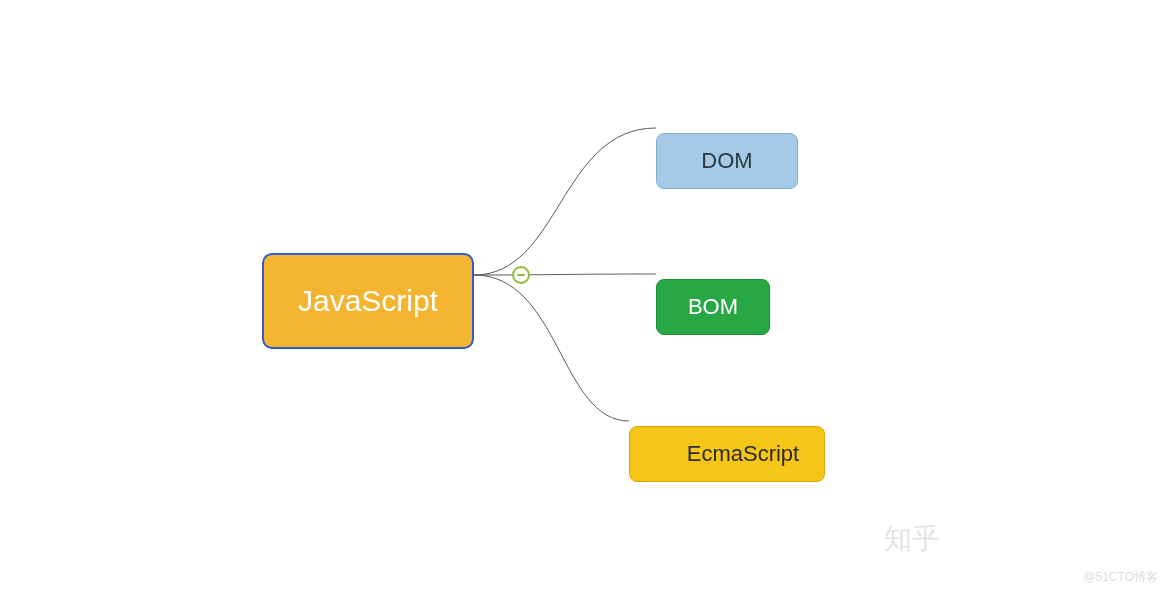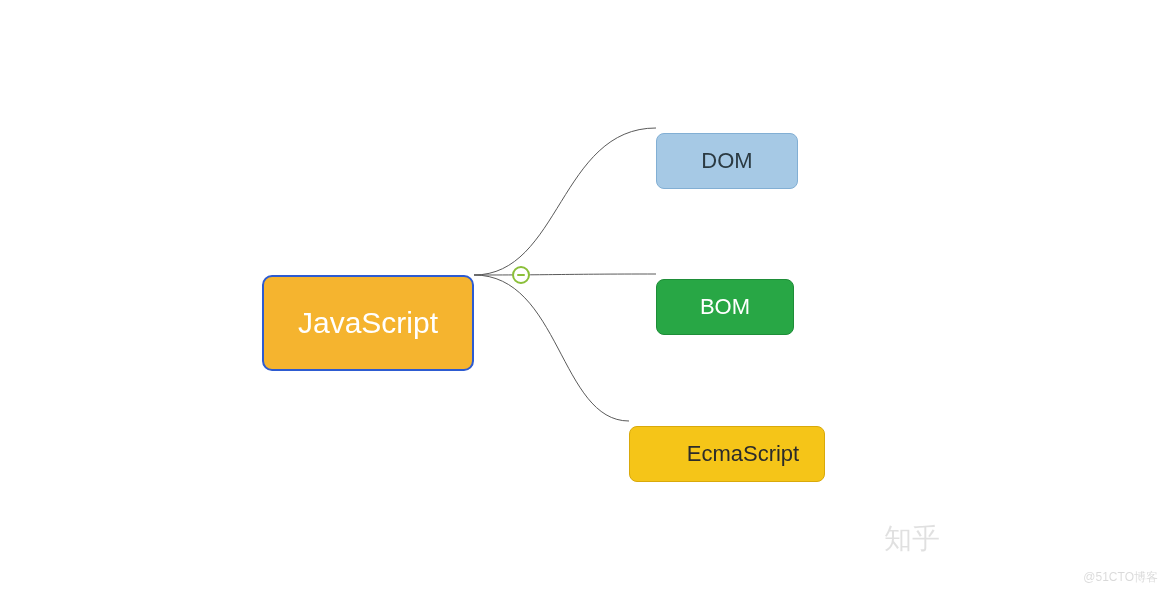--- a/index.html
+++ b/index.html
@@ -19,33 +19,33 @@
 <body>
 
 <div class="canvas">
 
   <svg class="connectors">
       <path d="M 474 275 C 560 275, 560 128, 656 128" fill="none" stroke="#5a5a5a" stroke-width="1"></path>
       <path d="M 474 275 C 560 275, 560 274, 656 274" fill="none" stroke="#5a5a5a" stroke-width="1"></path>
       <path d="M 474 275 C 560 275, 560 421, 629 421" fill="none" stroke="#5a5a5a" stroke-width="1"></path>
     </svg>
 
-  <div id="root-node" class="node root-node" style="left: 262px; top: 242px; width: 212px; height: 96px; background: rgb(245, 180, 47); color: rgb(255, 255, 255); border-color: rgb(45, 91, 209);">
+  <div id="root-node" class="node root-node" style="left: 262px; top: 220px; width: 212px; height: 96px; background: rgb(245, 180, 47); color: rgb(255, 255, 255); border-color: rgb(45, 91, 209);">
     <span>JavaScript</span>
   </div>
 
   <div id="collapse-handle" class="collapse-handle" style="left: 512px; top: 266px; border: 2px solid rgb(139, 191, 58);">
     <span class="bar" style="background: rgb(139, 191, 58);"></span>
   </div>
 
   <div id="children-layer">
       <div class="node child-node" style="left: 656px; top: 100px; width: 142px; height: 56px; background: rgb(166, 201, 229); color: rgb(43, 58, 66); border: 1px solid rgb(130, 175, 212);">
         <span>DOM</span>
       </div>
-      <div class="node child-node" style="left: 656px; top: 246px; width: 138px; height: 56px; background: rgb(40, 167, 69); color: rgb(255, 255, 255); border: 1px solid rgb(30, 141, 56);">
+      <div class="node child-node" style="left: 656px; top: 246px; width: 114px; height: 56px; background: rgb(40, 167, 69); color: rgb(255, 255, 255); border: 1px solid rgb(30, 141, 56);">
         <span>BOM</span>
       </div>
       <div class="node child-node" style="left: 629px; top: 393px; width: 196px; height: 56px; background: rgb(245, 197, 24); color: rgb(43, 43, 43); border: 1px solid rgb(217, 169, 10); padding-left: 32px;">
         <span>EcmaScript</span>
       </div>
     </div>
 
   <div class="zhihu-badge" style="left: 884px; top: 520px;">知乎</div>
   <div class="sub-watermark">@51CTO博客</div>
 </div>

